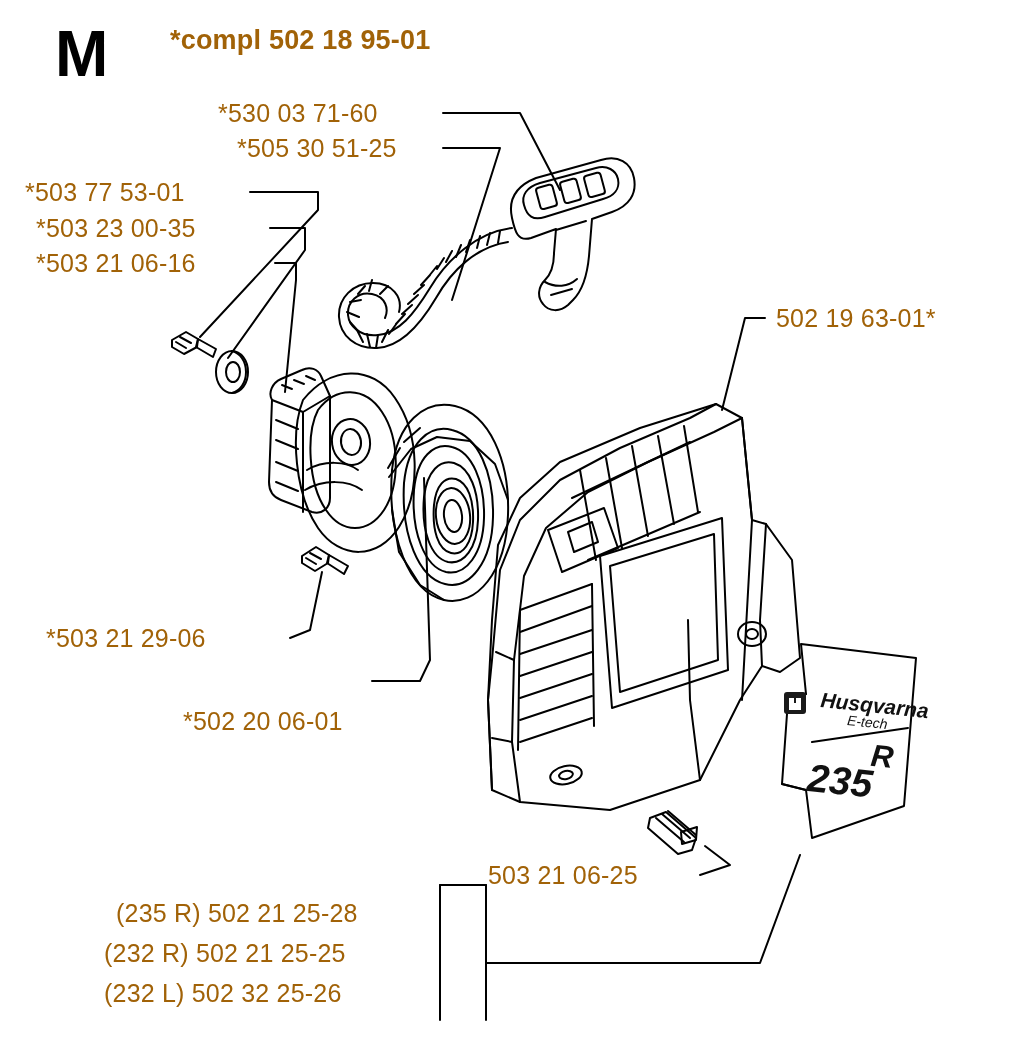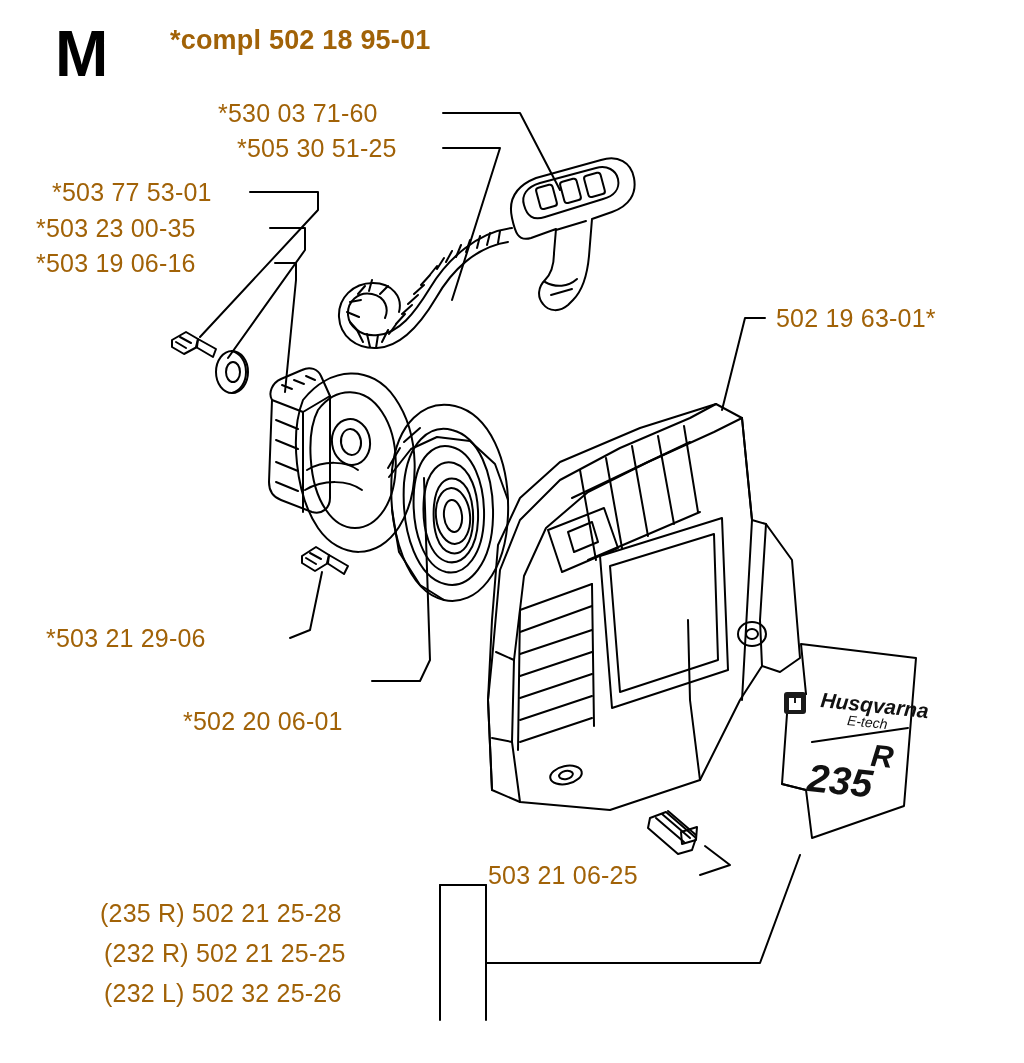--- a/index.html
+++ b/index.html
@@ -222,28 +222,28 @@
   <div class="badge-text" style="left:810px; top:756px; font-size:39px; transform:rotate(6deg); transform-origin:left top;">235</div>
   <div class="badge-text" style="left:873px; top:738px; font-size:31px; transform:rotate(6deg); transform-origin:left top;">R</div>
   <svg style="position:absolute; left:782px; top:688px; width:40px; height:32px;">
     <rect x="2" y="4" width="22" height="22" rx="3" fill="#1a1a1a"></rect>
     <path d="M7 22 L7 10 L12 10 L12 15 L14 15 L14 10 L19 10 L19 22 Z" fill="#fff"></path>
   </svg>
 
   <div class="lbl" style="left:218px; top:100px;">*530 03 71-60</div>
   <div class="lbl" style="left:225px; top:135px;margin-left:12px;">*505 30 51-25</div>
 
-  <div class="lbl" style="left:52px; top:179px;text-align:right;">*503 77 53-01</div>
+  <div class="lbl" style="left:25px; top:179px;text-align:right;">*503 77 53-01</div>
   <div class="lbl" style="left:36px; top:215px;">*503 23 00-35</div>
-  <div class="lbl" style="left:36px; top:250px;">*503 19 06-16</div>
+  <div class="lbl" style="left:36px; top:250px;">*503 21 06-16</div>
 
   <div class="lbl" style="left:46px; top:625px;text-align:right;">*503 21 29-06</div>
   <div class="lbl" style="left:147px; top:708px;margin-left:36px;">*502 20 06-01</div>
 
   <div class="lbl" style="left:776px; top:305px;">502 19 63-01*</div>
 
   <div class="lbl" style="left:488px; top:862px;">503 21 06-25</div>
 
-  <div class="lbl" style="left:100px; top:900px;">(235 R) 502 21 25-28</div>
+  <div class="lbl" style="left:116px; top:900px;">(235 R) 502 21 25-28</div>
   <div class="lbl" style="left:104px; top:940px;">(232 R) 502 21 25-25</div>
   <div class="lbl" style="left:104px; top:980px;">(232 L) 502 32 25-26</div>
 
 </div>
 
 </body></html>

